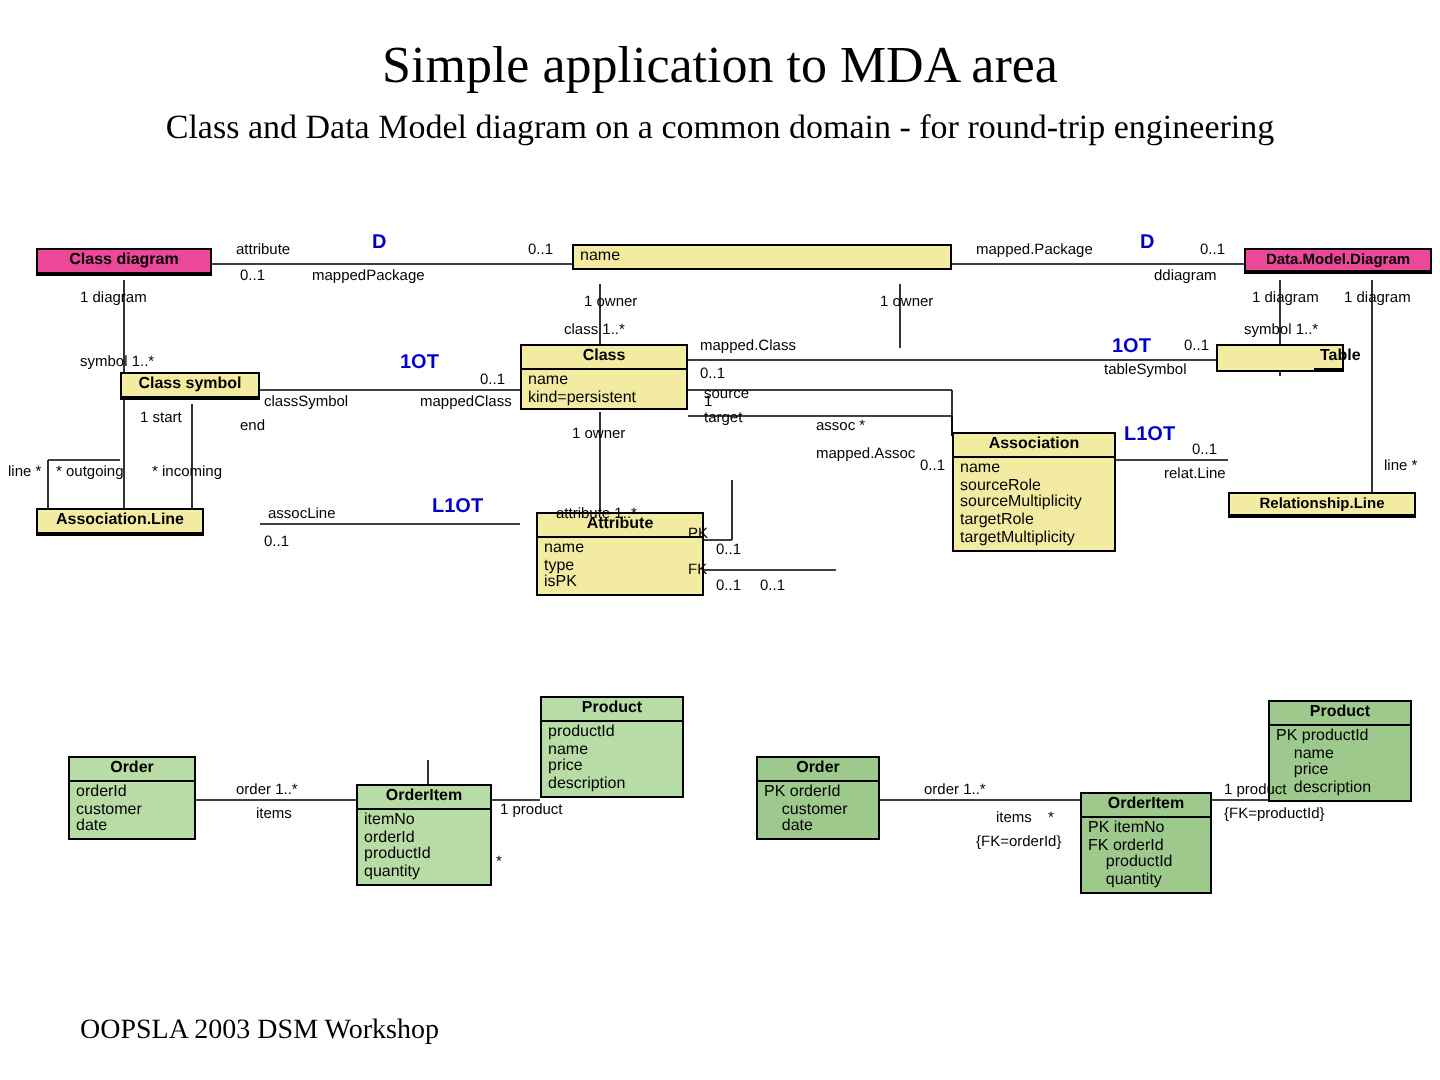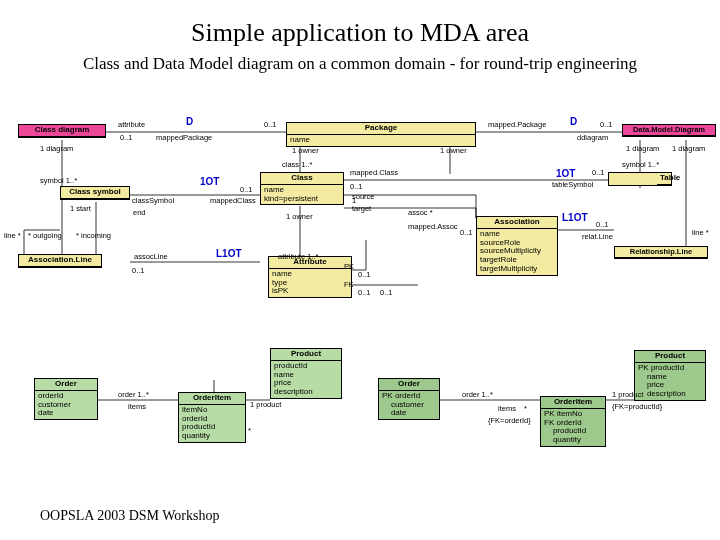--- a/index.html
+++ b/index.html
@@ -129,21 +129,20 @@
   <line x1="244" y1="300" x2="270" y2="300"></line>
 
   <line x1="438" y1="300" x2="540" y2="300"></line>
   <line x1="604" y1="300" x2="634" y2="300"></line>
 </svg>
 
 <div class="box olive" style="left:18px; top:24px; width:88px;">
   <div class="hdr">Class diagram</div>
 </div>
 <div class="box yellow" style="left:286px; top:22px; width:190px;">
-  <div class="hdr">Package</div>
   <div class="body">name</div>
 </div>
 <div class="box olive" style="left:622px; top:24px; width:94px; font-size:7.5px;">
   <div class="hdr">Data.Model.Diagram</div>
 </div>
 
 <div class="box yellow" style="left:60px; top:86px; width:70px;">
   <div class="hdr">Class symbol</div>
 </div>
 <div class="box yellow" style="left:260px; top:72px; width:84px;">
@@ -243,21 +242,21 @@
 <span class="lbl" style="left:134px; top:152px;">assocLine</span>
 <span class="lbl" style="left:132px; top:166px;">0..1</span>
 
 <span class="lbl" style="left:344px; top:162px;">PK</span>
 <span class="lbl" style="left:344px; top:180px;">FK</span>
 <span class="lbl" style="left:358px; top:170px;">0..1</span>
 <span class="lbl" style="left:358px; top:188px;">0..1</span>
 <span class="lbl" style="left:380px; top:188px;">0..1</span>
 
 <span class="lbl" style="left:70px; top:104px;">1 start</span>
-<span class="lbl" style="left:133px; top:108px;">end</span>
+<span class="lbl" style="left:120px; top:108px;">end</span>
 <span class="lbl" style="left:28px; top:131px;">* outgoing</span>
 <span class="lbl" style="left:76px; top:131px;">* incoming</span>
 <span class="lbl" style="left:4px; top:131px;">line *</span>
 <span class="lbl" style="left:692px; top:128px;">line *</span>
 <span class="lbl" style="left:352px; top:96px;">1</span>
 
 <span class="lbl" style="left:118px; top:290px;">order 1..*</span>
 <span class="lbl" style="left:128px; top:302px;">items</span>
 <span class="lbl" style="left:250px; top:300px;">1 product</span>
 <span class="lbl" style="left:248px; top:326px;">*</span>

